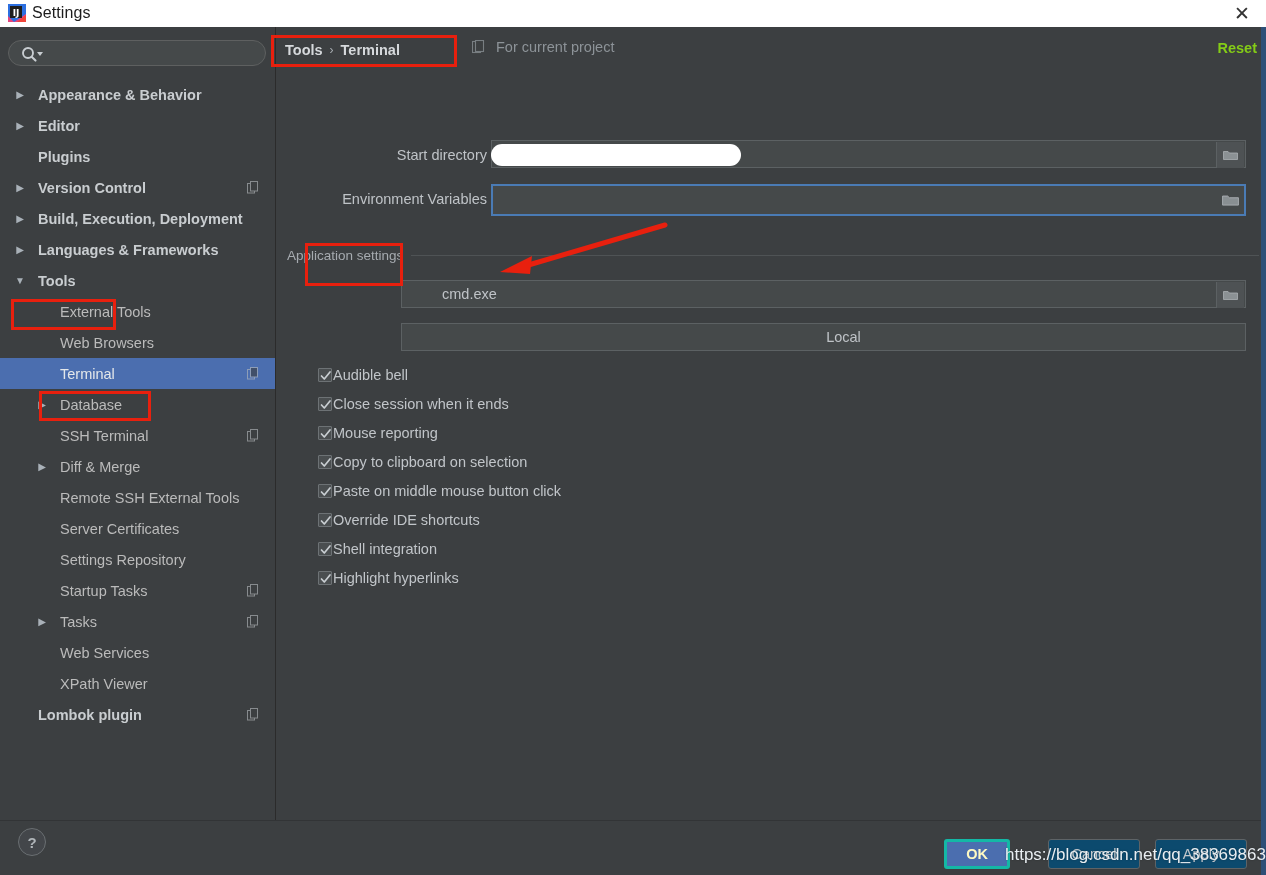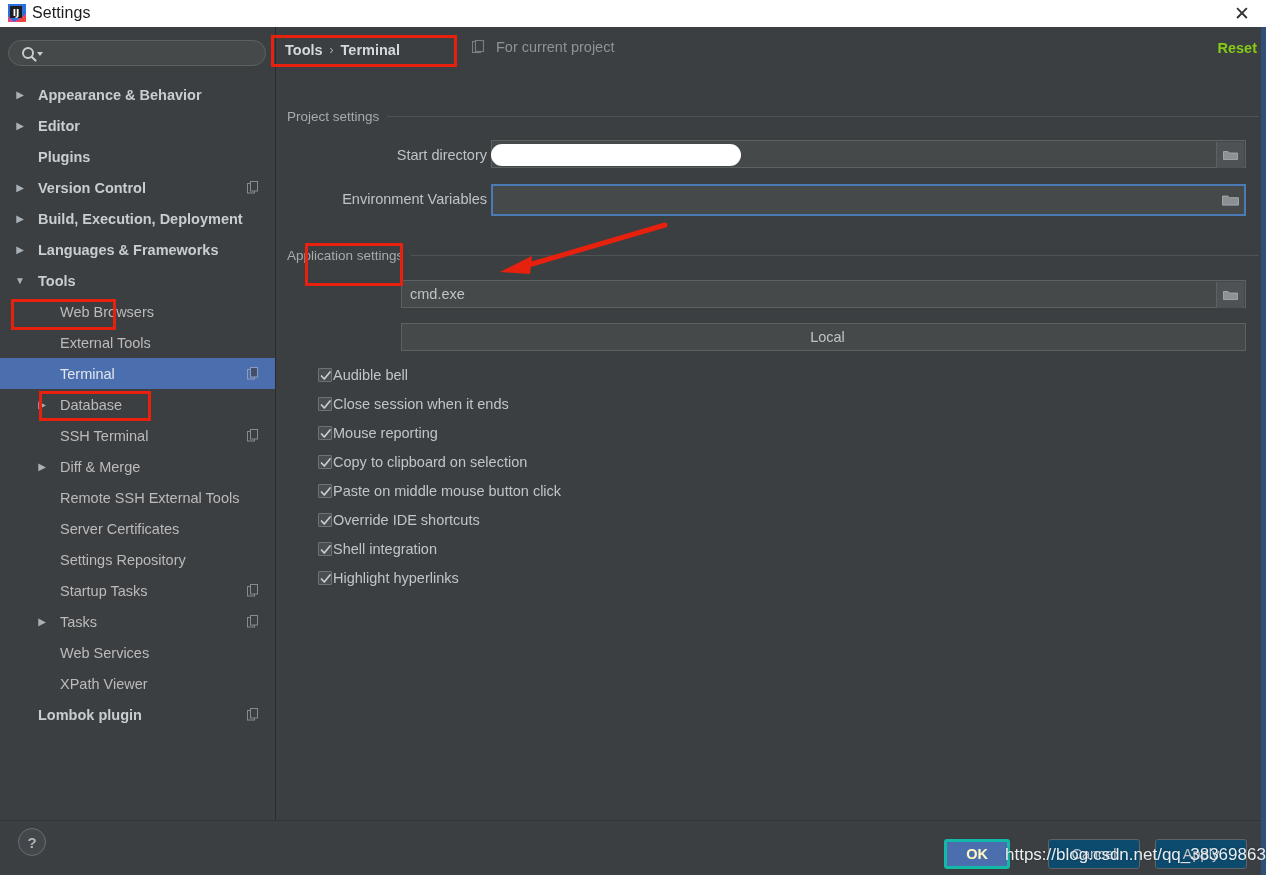--- a/index.html
+++ b/index.html
@@ -218,20 +218,21 @@
     font-size: 14.5px;
     text-align: right;
   }
   .field-box {
     position: absolute;
     background: #45494a;
     border: 1px solid #5c6163;
     box-sizing: border-box;
     display: flex;
     align-items: center;
+    padding-left: 32px;
   }
   .field-box.focused {
     border: 2px solid #4a7bb5;
   }
   .field-text {
     color: #bfc3c7;
     font-size: 14.5px;
     padding-left: 8px;
     white-space: nowrap;
   }
@@ -414,24 +415,24 @@
           </div>
           <div class="tree-row lvl0">
             <div class="arrow">▶</div>
             <span class="tree-label bold">Languages &amp; Frameworks</span>
           </div>
           <div class="tree-row lvl0">
             <div class="arrow">▼</div>
             <span class="tree-label bold">Tools</span>
           </div>
           <div class="tree-row lvl1">
+            <span class="tree-label">External Tools</span>
+          </div>
+          <div class="tree-row lvl1">
             <span class="tree-label">Web Browsers</span>
-          </div>
-          <div class="tree-row lvl1">
-            <span class="tree-label">External Tools</span>
           </div>
           <div class="tree-row lvl1 selected">
             <span class="tree-label">Terminal</span>
             <svg class="copy-badge" viewBox="0 0 12 13">
               <rect x="0.5" y="2.5" width="7" height="9.5" fill="none" stroke="#b6babd" stroke-width="1"></rect>
               <rect x="3.5" y="0.5" width="7" height="9.5" fill="#3c3f41" stroke="#b6babd" stroke-width="1"></rect>
             </svg>
           </div>
           <div class="tree-row lvl1">
             <div class="arrow">▶</div>
@@ -499,24 +500,20 @@
       <div class="for-project">
         <svg class="proj-icon" viewBox="0 0 13 14">
           <rect x="0.5" y="1.5" width="8" height="11" fill="none" stroke="#8d9398" stroke-width="1.1"></rect>
           <rect x="3.5" y="0.5" width="8" height="11" fill="#3c3f41" stroke="#8d9398" stroke-width="1.1"></rect>
         </svg>
         <span>For current project</span>
       </div>
 
       <div class="reset-link">Reset</div>
 
-      <div class="section-hd" style="top:82px;">
-        <span class="txt">Project settings</span>
-        <span class="rule"></span>
-      </div>
 
       <div class="field-label" style="left:10px; top:120px; width:200px;">Start directory</div>
       <div class="field-box" style="left:214px; top:113px; width:755px; height:28px;">
         <span class="field-text"></span>
         <div class="browse-btn">
           <svg class="folder-ico" viewBox="0 0 15 12">
             <path d="M0.5 2.5 L0.5 10.5 L14.5 10.5 L14.5 4 L6.5 4 L5 2.5 Z" fill="#9ba1a5" stroke="#c3c8cc" stroke-width=".8"></path>
           </svg>
         </div>
       </div>

